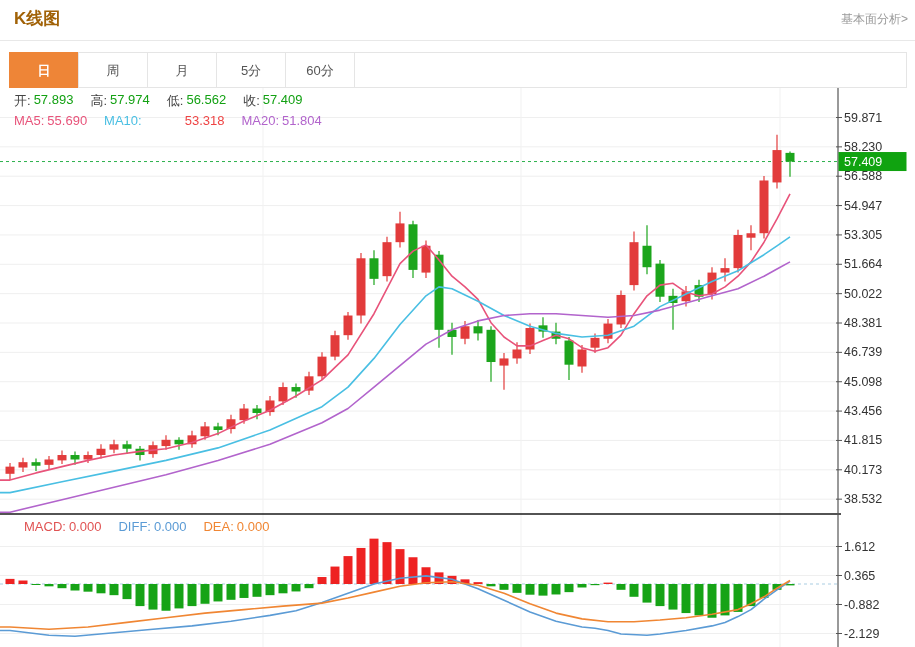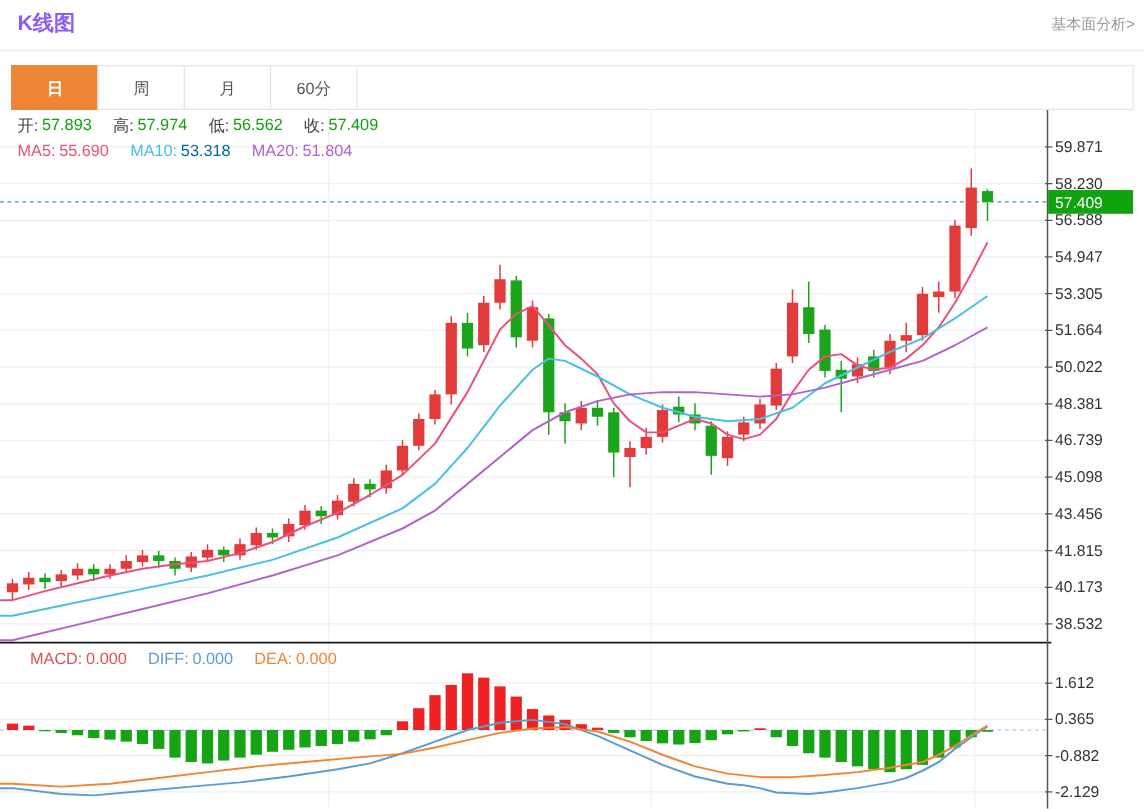--- a/index.html
+++ b/index.html
@@ -1,19 +1,19 @@
 <!DOCTYPE html>
 <html><head>
 <meta charset="utf-8">
 <style>
   html,body{margin:0;padding:0}
   body{width:915px;height:647px;position:relative;overflow:hidden;background:#fff;
        font-family:"Liberation Sans",sans-serif;color:#333}
   .abs{position:absolute}
-  #page-title{left:14px;top:7px;font-size:17px;font-weight:bold;color:#8b5cf6}
+  #page-title{left:14px;top:7px;font-size:17px;font-weight:bold;color:#a16207}
   #fund-link{right:7px;top:11px;font-size:12px;color:#999;cursor:pointer}
   #hdr-divider{left:0;top:40px;width:915px;height:0;border-top:1px solid #e8e8e8}
   #tabs-strip{left:10px;top:52px;width:897px;height:36px;border:1px solid #e5e5e5;box-sizing:border-box;background:#fff}
   #tabs{position:absolute;left:-1px;top:-1px;display:flex}
   .tab{width:70px;height:36px;line-height:36px;text-align:center;font-size:13px;color:#555;
        background:#fff;border:1px solid #e5e5e5;margin-left:-1px;box-sizing:border-box;cursor:pointer}
   .tab.active{background:#ee8537;border-color:#ee8537;color:#fff;font-weight:bold}
   .inforow{position:absolute;display:flex;gap:17px;font-size:13px;white-space:nowrap}
   .pair{display:flex;gap:3px}
   .pair .lbl{color:#444}
@@ -25,20 +25,21 @@
 
 <div class="abs" id="page-title">K线图</div>
 <div class="abs" id="fund-link">基本面分析&gt;</div>
 <div class="abs" id="hdr-divider"></div>
 
 <div class="abs" id="tabs-strip">
   <div id="tabs">
     <div class="tab active">日</div>
     <div class="tab">周</div>
     <div class="tab">月</div>
+    <div class="tab">5分</div>
     <div class="tab">60分</div>
   </div>
 </div>
 
 <svg id="chart-svg" width="915" height="647">
     <g>
       <line x1="0" y1="117.5" x2="838" y2="117.5" stroke="#efefef"></line>
       <line x1="0" y1="146.85" x2="838" y2="146.85" stroke="#efefef"></line>
       <line x1="0" y1="176.21788543570977" x2="838" y2="176.21788543570977" stroke="#efefef"></line>
       <line x1="0" y1="205.56788543570963" x2="838" y2="205.56788543570963" stroke="#efefef"></line>
@@ -321,21 +322,21 @@
     </span>
 </div>
 
 <div class="inforow" id="ma-row" style="left:14px;top:113px">
   <span class="pair ma">
       <span class="lbl" style="color: rgb(232, 83, 122); text-align: right;">MA5:</span>
       <span class="val" style="color: rgb(232, 83, 122);">55.690</span>
     </span>
   <span class="pair ma">
       <span class="lbl" style="color: rgb(73, 191, 227);">MA10:</span>
-      <span class="val" style="color: #0369a1;">53.318</span>
+      <span class="val" style="color: #ef4444; margin-left: 40px;">53.318</span>
     </span>
   <span class="pair ma">
       <span class="lbl" style="color: rgb(178, 100, 204);">MA20:</span>
       <span class="val" style="color: rgb(178, 100, 204);">51.804</span>
     </span>
 </div>
 
 <div class="inforow" id="macd-row" style="left:24px;top:519px">
   <span class="pair md">
       <span class="lbl" style="color: rgb(224, 83, 83);">MACD:</span>

